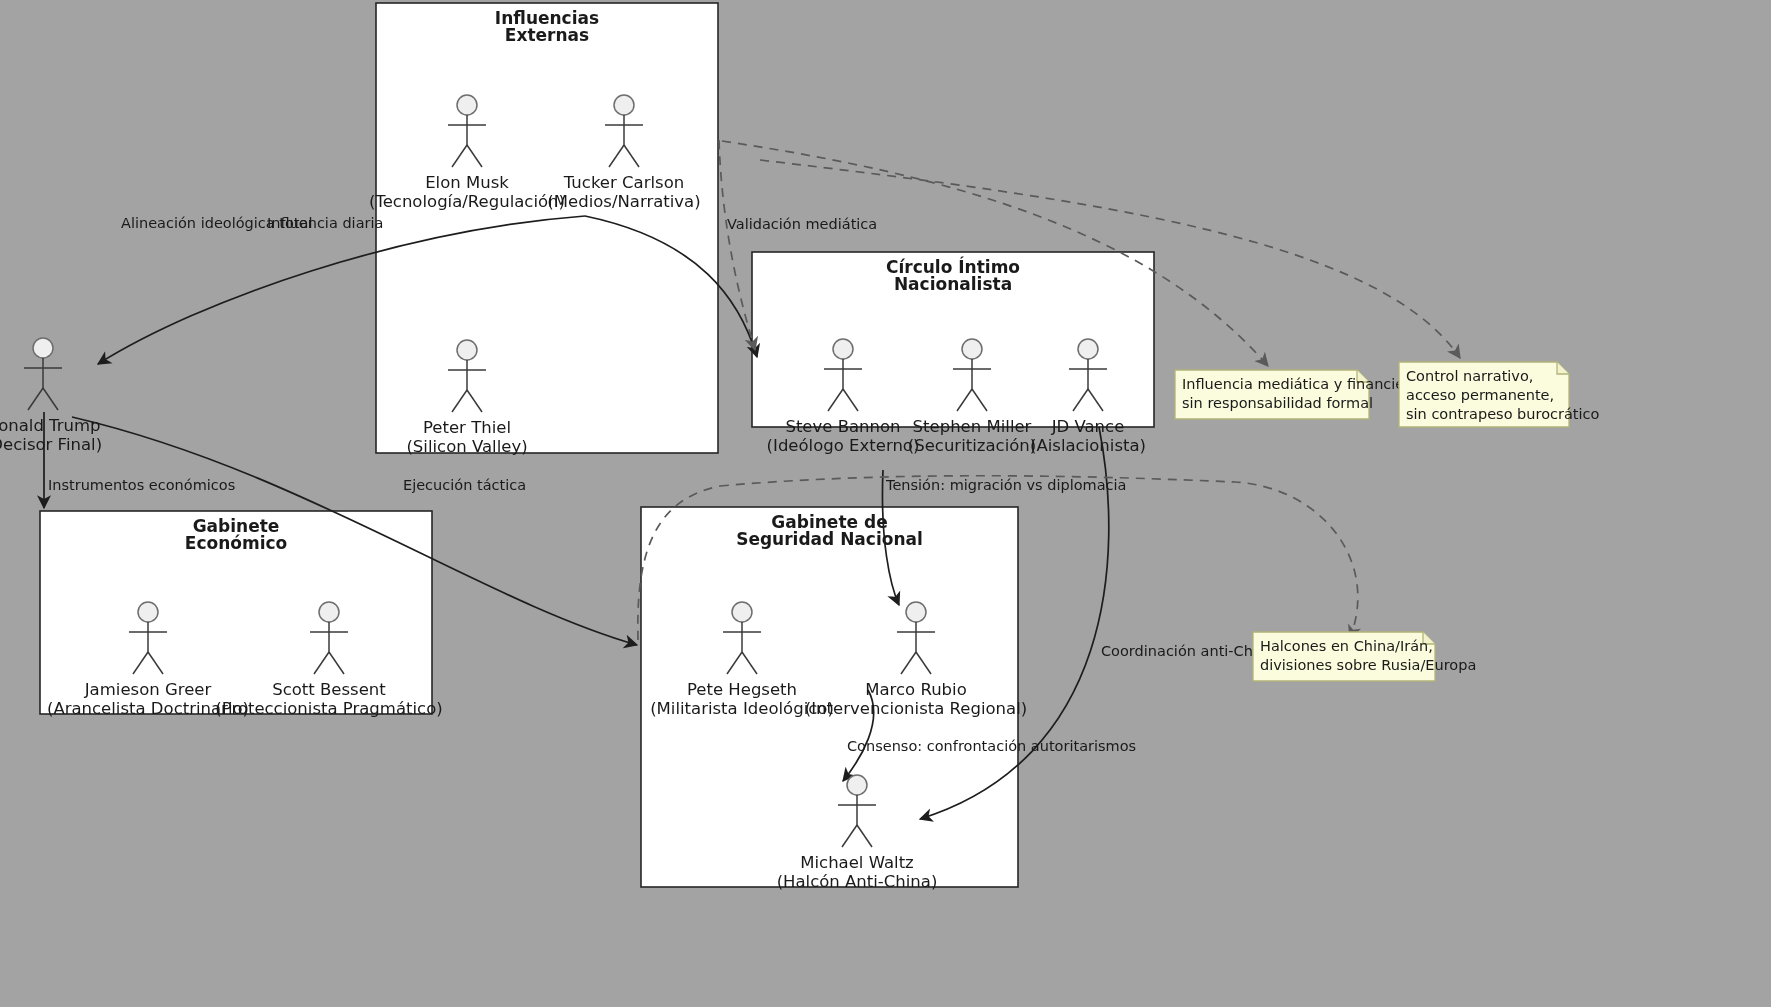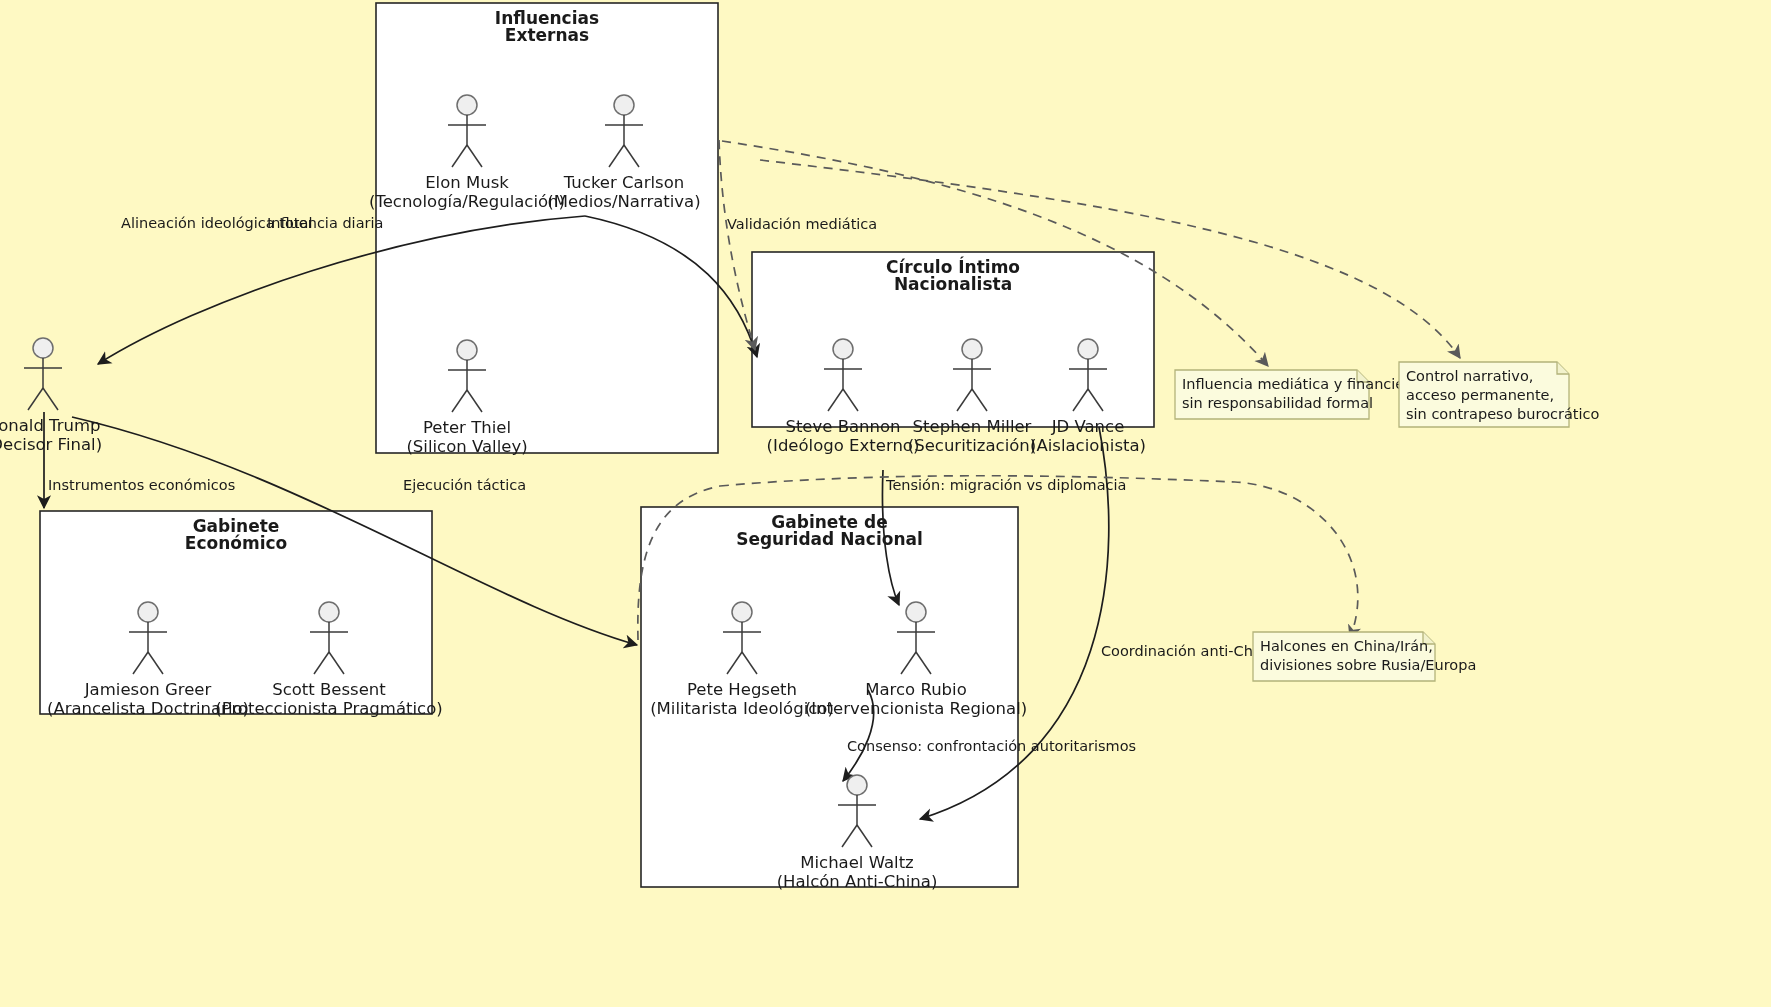--- a/index.html
+++ b/index.html
@@ -1,17 +1,17 @@
 <!DOCTYPE html>
 <html><head>
 <meta charset="utf-8">
 <style>
   html,body{margin:0;padding:0;background:#ffffff;}
   body{font-family:"DejaVu Sans","Liberation Sans",sans-serif;}
-  #stage{position:relative;width:1771px;height:1007px;overflow:hidden;background:#fef9c3;}
+  #stage{position:relative;width:1771px;height:1007px;overflow:hidden;background:#a3a3a3;}
   #stage svg{position:absolute;left:0;top:0;}
   .pkg{fill:#ffffff;stroke:#262626;stroke-width:1.6;}
   .pkgtitle{font-weight:bold;font-size:17px;fill:#1a1a1a;text-anchor:middle;}
   .actorname{font-size:16.5px;fill:#1a1a1a;text-anchor:middle;}
   .edgelabel{font-size:14.5px;fill:#1a1a1a;}
   .solid{fill:none;stroke:#1d1d1d;stroke-width:1.7;}
   .dashed{fill:none;stroke:#5a5a5a;stroke-width:1.7;stroke-dasharray:9 7;}
   .stick{fill:none;stroke:#3a3a3a;stroke-width:1.5;}
   .head{fill:#efefef;stroke:#6e6e6e;stroke-width:1.5;}
   .note{fill:#fbfbdd;stroke:#b3b37a;stroke-width:1.3;}

